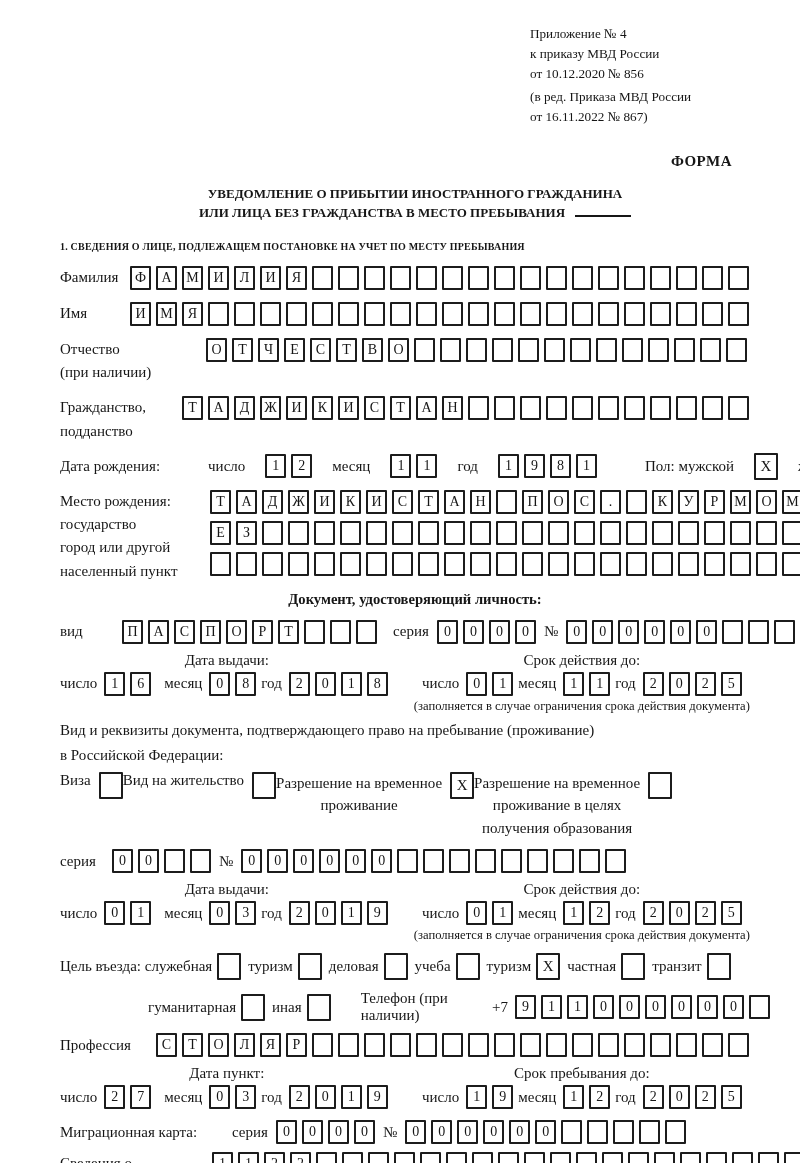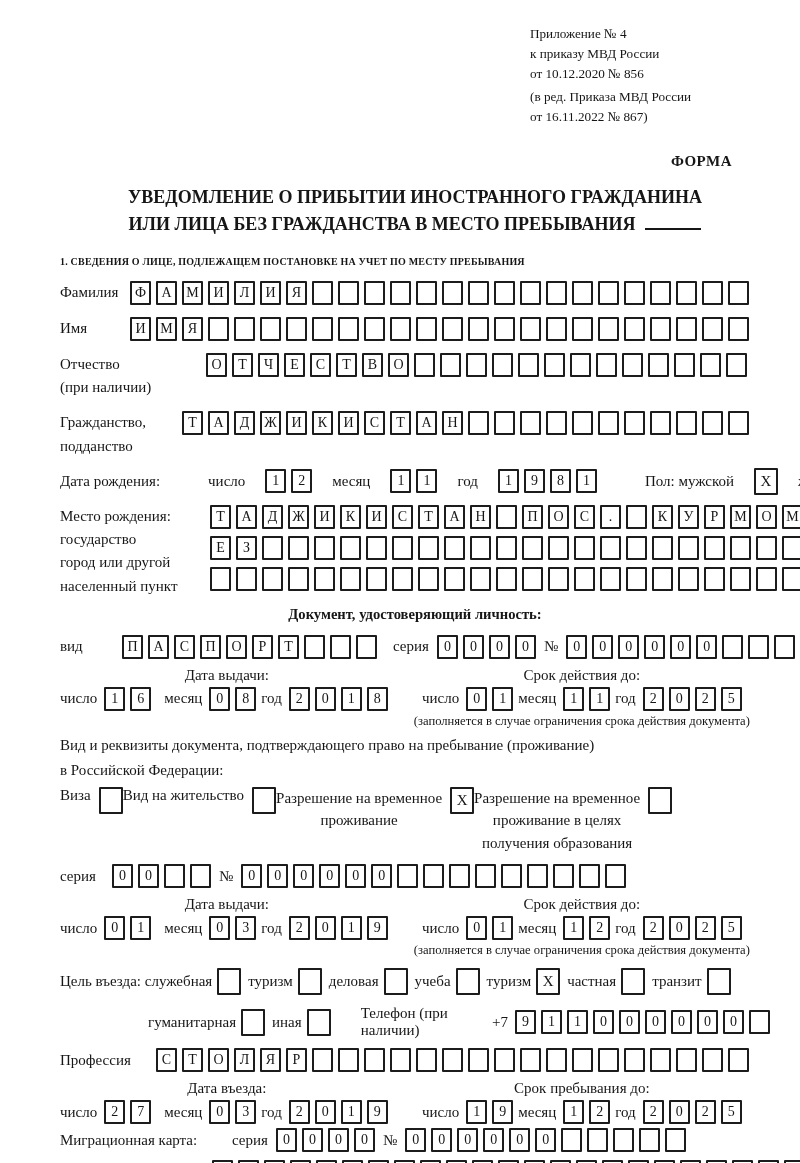--- a/index.html
+++ b/index.html
@@ -5,21 +5,21 @@
   * { box-sizing: border-box; }
   html, body { margin:0; padding:0; background:#ffffff; }
   .page {
     width:800px; min-height:1163px; margin:0 auto; background:#fff;
     padding:24px 30px 16px 60px; color:#161616;
     font-family:"Liberation Serif", serif; font-size:15px;
   }
   .appendix { margin-left:auto; margin-right:40px; width:200px; font-size:13.2px; line-height:1.5; }
   .appendix-sub { margin-top:4px; }
   .forma { text-align:right; margin:26px 38px 0 0; font-weight:bold; font-size:15px; letter-spacing:0.5px; }
-  .title { text-align:center; font-weight:bold; font-size:18px; line-height:1.5; margin-top:14px; }
+  .title { text-align:center; font-weight:bold; font-size:13px; line-height:1.5; margin-top:14px; }
   .blank-line { display:inline-block; width:56px; border-bottom:2px solid #161616; margin-left:10px; vertical-align:baseline; }
   .section-heading { font-weight:bold; font-size:10px; margin-top:18px; letter-spacing:0.2px; }
 
   .frow { display:flex; align-items:center; margin-top:12px; }
   .frow.top { align-items:flex-start; }
   .lbl { flex:none; }
   .multi-label { line-height:1.55; flex:none; }
   .cells { display:inline-flex; gap:5px; flex:none; }
   .cell {
     width:21px; height:24px; border:2px solid #1c1c1c; border-radius:1px;
@@ -620,21 +620,21 @@
         <span class="cell"></span>
         <span class="cell"></span>
         <span class="cell"></span>
         <span class="cell"></span>
         <span class="cell"></span>
       </span>
   </div>
 
   <div class="date-cols">
     <div class="date-col left">
-      <div class="date-head">Дата въезда:</div>
+      <div class="date-head">Дата пункт:</div>
       <div class="date-line">
         <span class="t">число</span>
         <span class="cells">
             <span class="cell">2</span>
             <span class="cell">7</span>
           </span>
         <span class="t" style="margin-left:8px;">месяц</span>
         <span class="cells">
             <span class="cell">0</span>
             <span class="cell">3</span>
@@ -665,21 +665,21 @@
         <span class="cells">
             <span class="cell">2</span>
             <span class="cell">0</span>
             <span class="cell">2</span>
             <span class="cell">5</span>
           </span>
       </div>
     </div>
   </div>
 
-  <div class="frow" style="margin-top:4px;">
+  <div class="frow" style="margin-top:11px;">
     <span class="lbl" style="width:172px;">Миграционная карта:</span>
     <span class="mid-lbl" style="margin-left:0;">серия</span>
     <span class="cells">
         <span class="cell">0</span>
         <span class="cell">0</span>
         <span class="cell">0</span>
         <span class="cell">0</span>
       </span>
     <span class="mid-lbl">№</span>
     <span class="cells">

